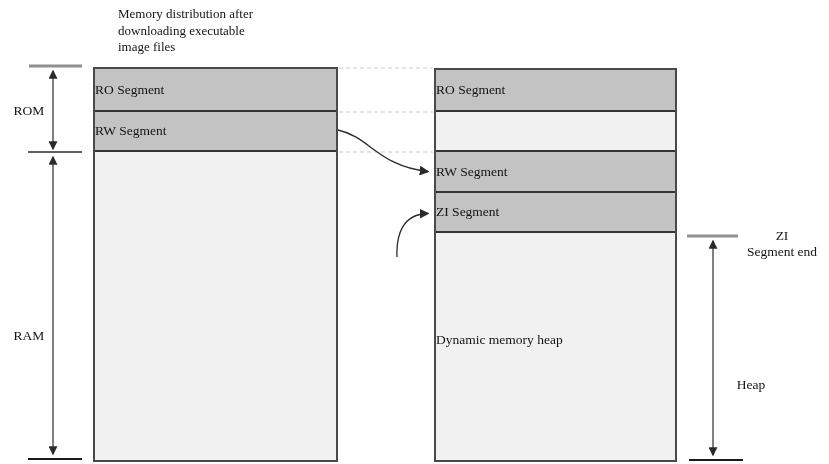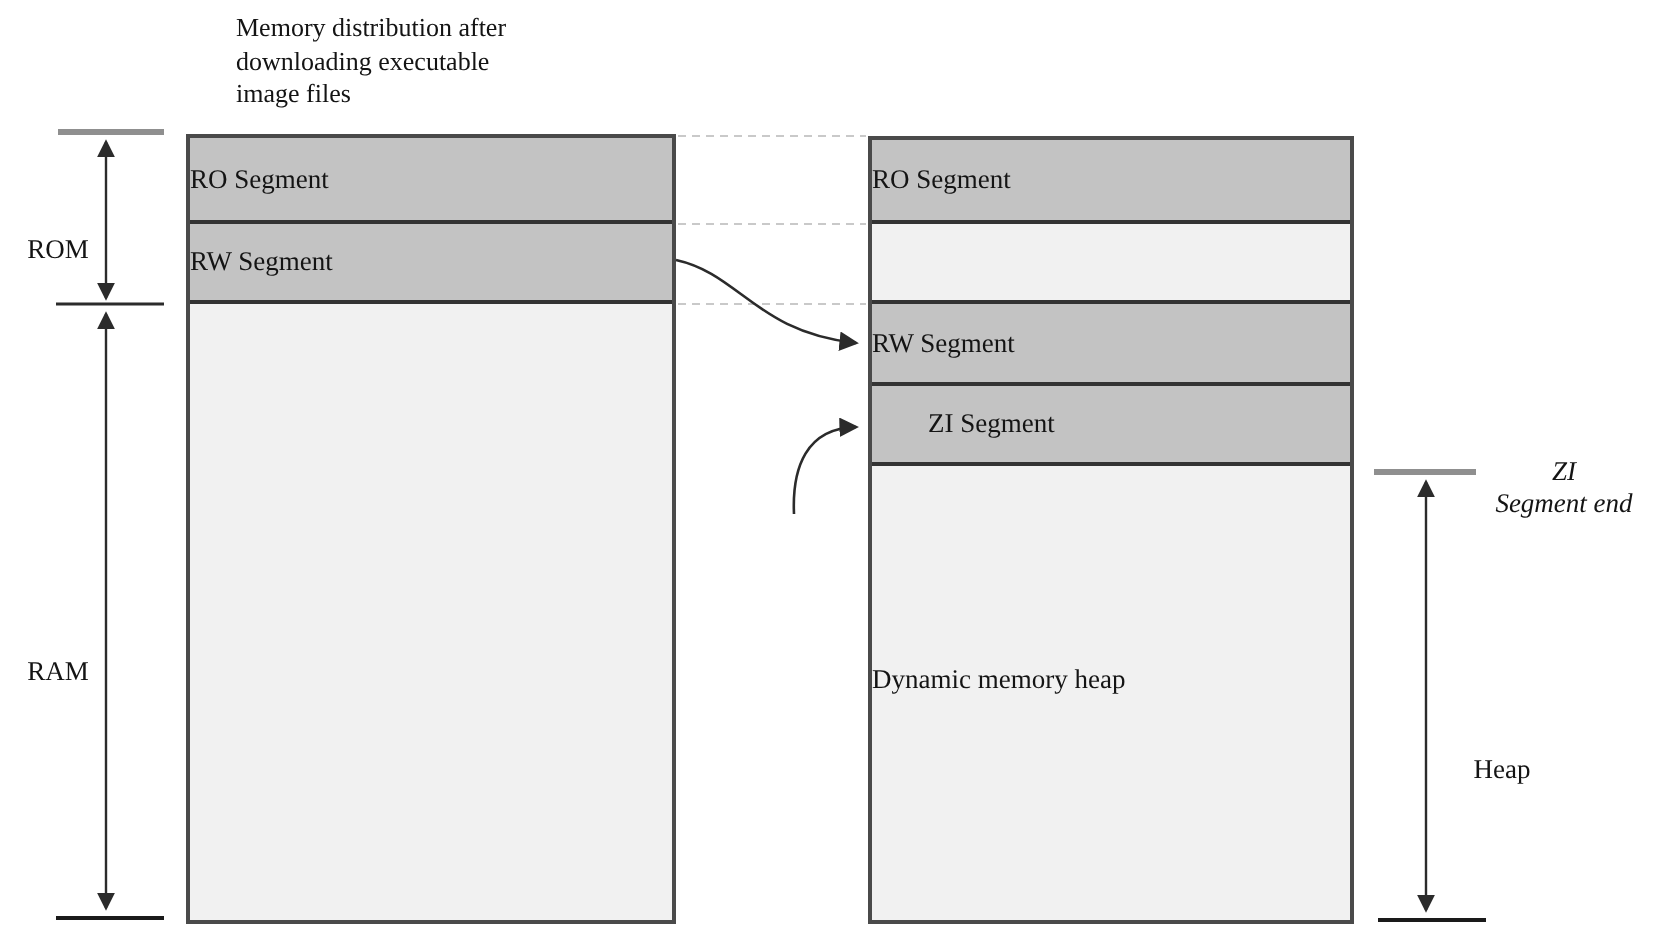--- a/index.html
+++ b/index.html
@@ -28,29 +28,29 @@
   .seg.dark{background:#c3c3c3;border-bottom:2px solid #333333;}
   .seg.light{background:#f1f1f1;border-bottom:2px solid #333333;}
   .seg.fill{flex:1 1 auto;border-bottom:none;}
   .seg.heap{padding-bottom:14px;}
 
   .h-ro-l{height:43px;}
   .h-rw-l{height:40px;}
   .h-ro-r{height:42px;}
   .h-gap-r{height:40px;}
   .h-rw-r{height:41px;}
-  .h-zi-r{height:40px;padding-left:28px;}
+  .h-zi-r{height:40px;}
 
   .side-label{
     position:absolute;font-size:13.5px;text-align:center;white-space:pre-line;
     line-height:16px;
   }
-  .lbl-rom{left:4px;top:117px;width:50px;}
+  .lbl-rom{left:4px;top:103px;width:50px;}
   .lbl-ram{left:4px;top:328px;width:50px;}
-  .lbl-zi-end{left:737px;top:228px;width:90px;font-style:italic;}
+  .lbl-zi-end{left:737px;top:228px;width:90px;}
   .lbl-heap{left:722px;top:337px;width:58px;margin-top:40px;}
 
   svg.overlay{position:absolute;left:0;top:0;pointer-events:none;}
 </style>
 </head>
 <body>
 
 <div class="canvas">
 
   <div class="title title-left">Memory distribution after

